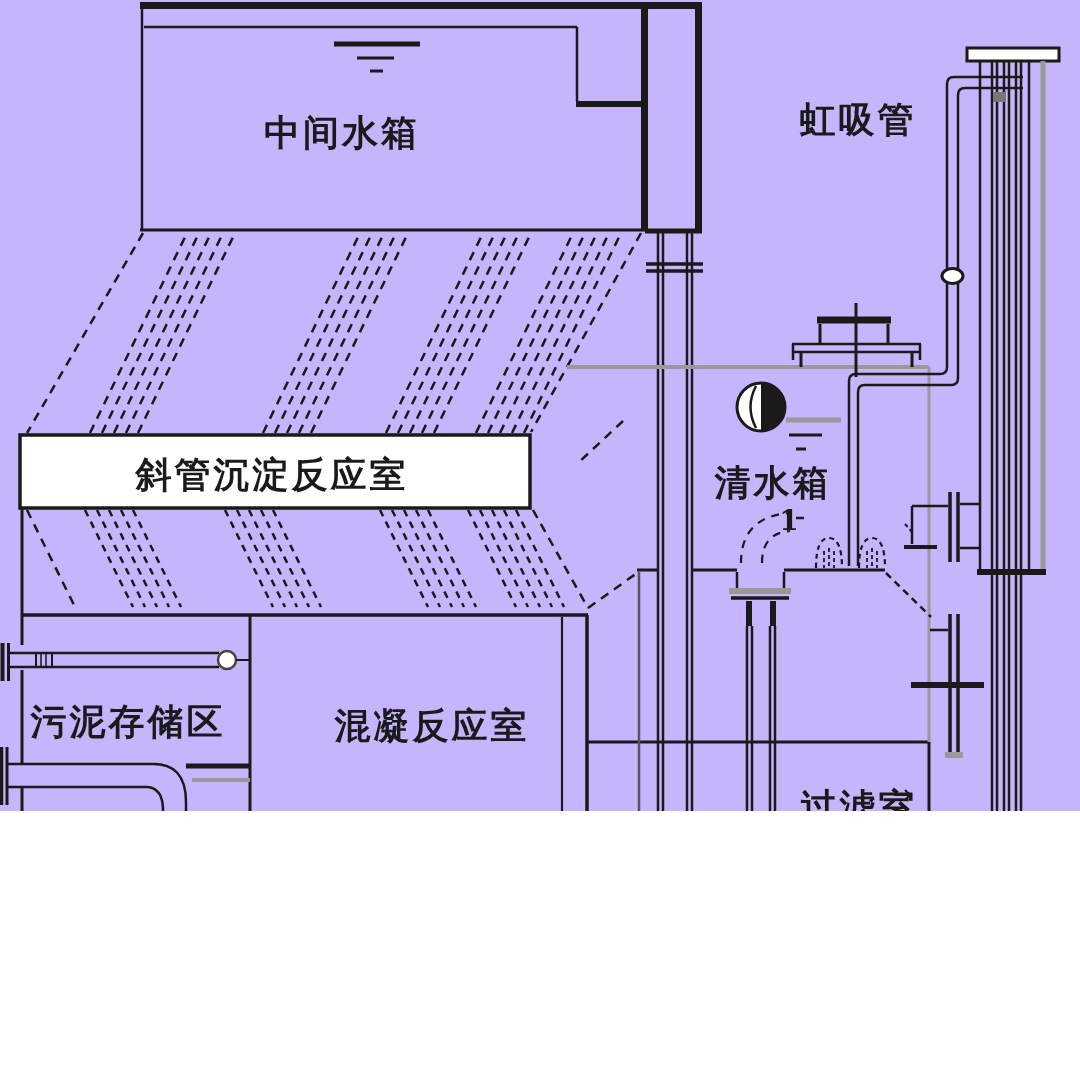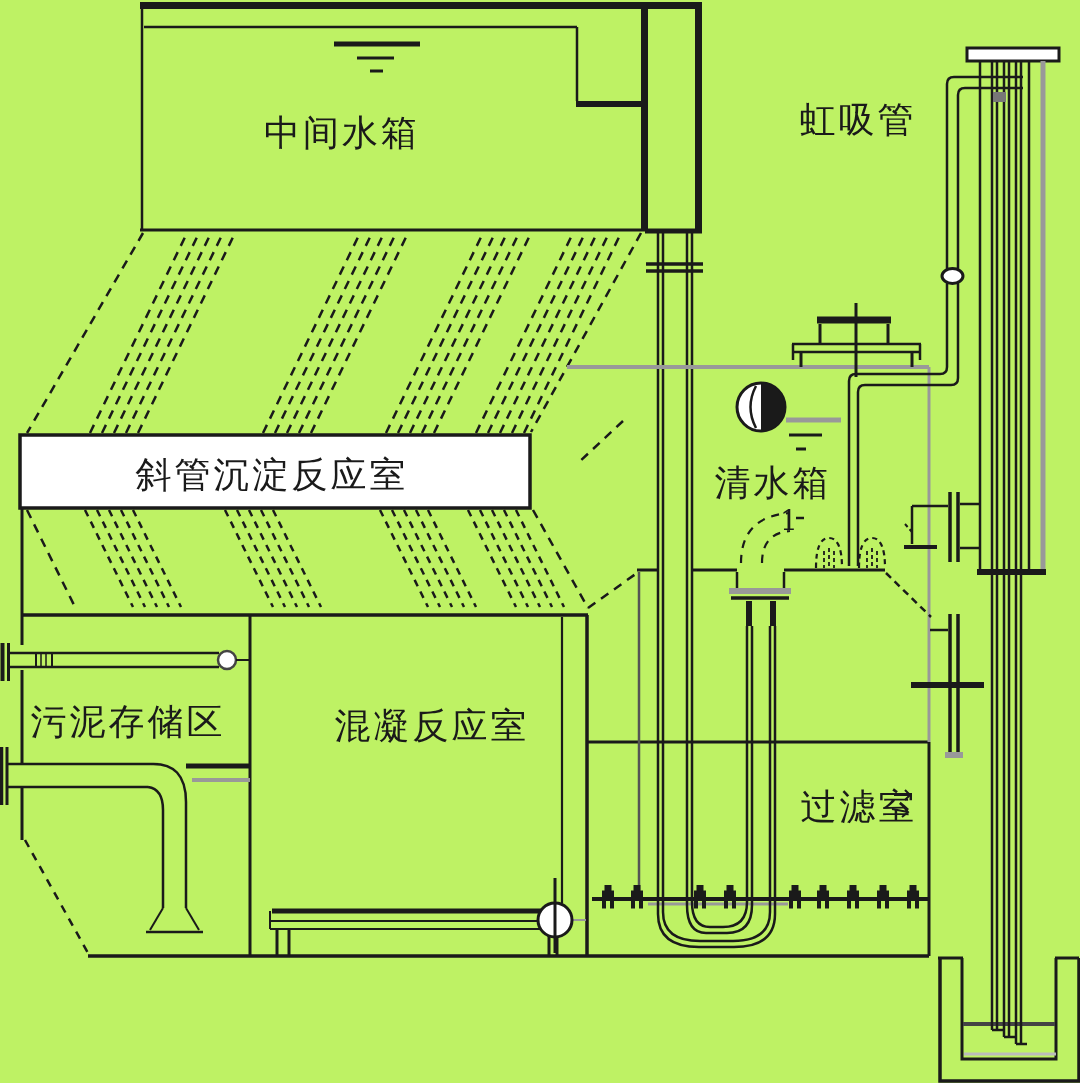--- a/index.html
+++ b/index.html
@@ -1,16 +1,16 @@
 <!DOCTYPE html>
 <html><head>
 <meta charset="utf-8">
 <style>
   html,body{margin:0;padding:0;background:#ffffff;}
-  .stage{width:1080px;height:1083px;position:relative;background:#bef264;overflow:hidden;}
+  .stage{width:1080px;height:811px;position:relative;background:#c4b5fd;overflow:hidden;font-weight:bold;}
   svg{display:block;}
   .ln{stroke:#1a1a1a;fill:none;}
   .gy{stroke:#999999;fill:none;}
   .lg{stroke:#bbbbbb;fill:none;}
   .fl{fill:#1a1a1a;stroke:none;}
   .da{stroke-dasharray:9 7;}
   .db{stroke-dasharray:5 4;}
   .lab{font-family:"DejaVu Serif","Liberation Serif",serif;font-size:36px;fill:#1a1a1a;
        text-anchor:middle;letter-spacing:3px;stroke:none;}
   .labsm{font-family:"DejaVu Serif","Liberation Serif",serif;font-size:28px;fill:#1a1a1a;

